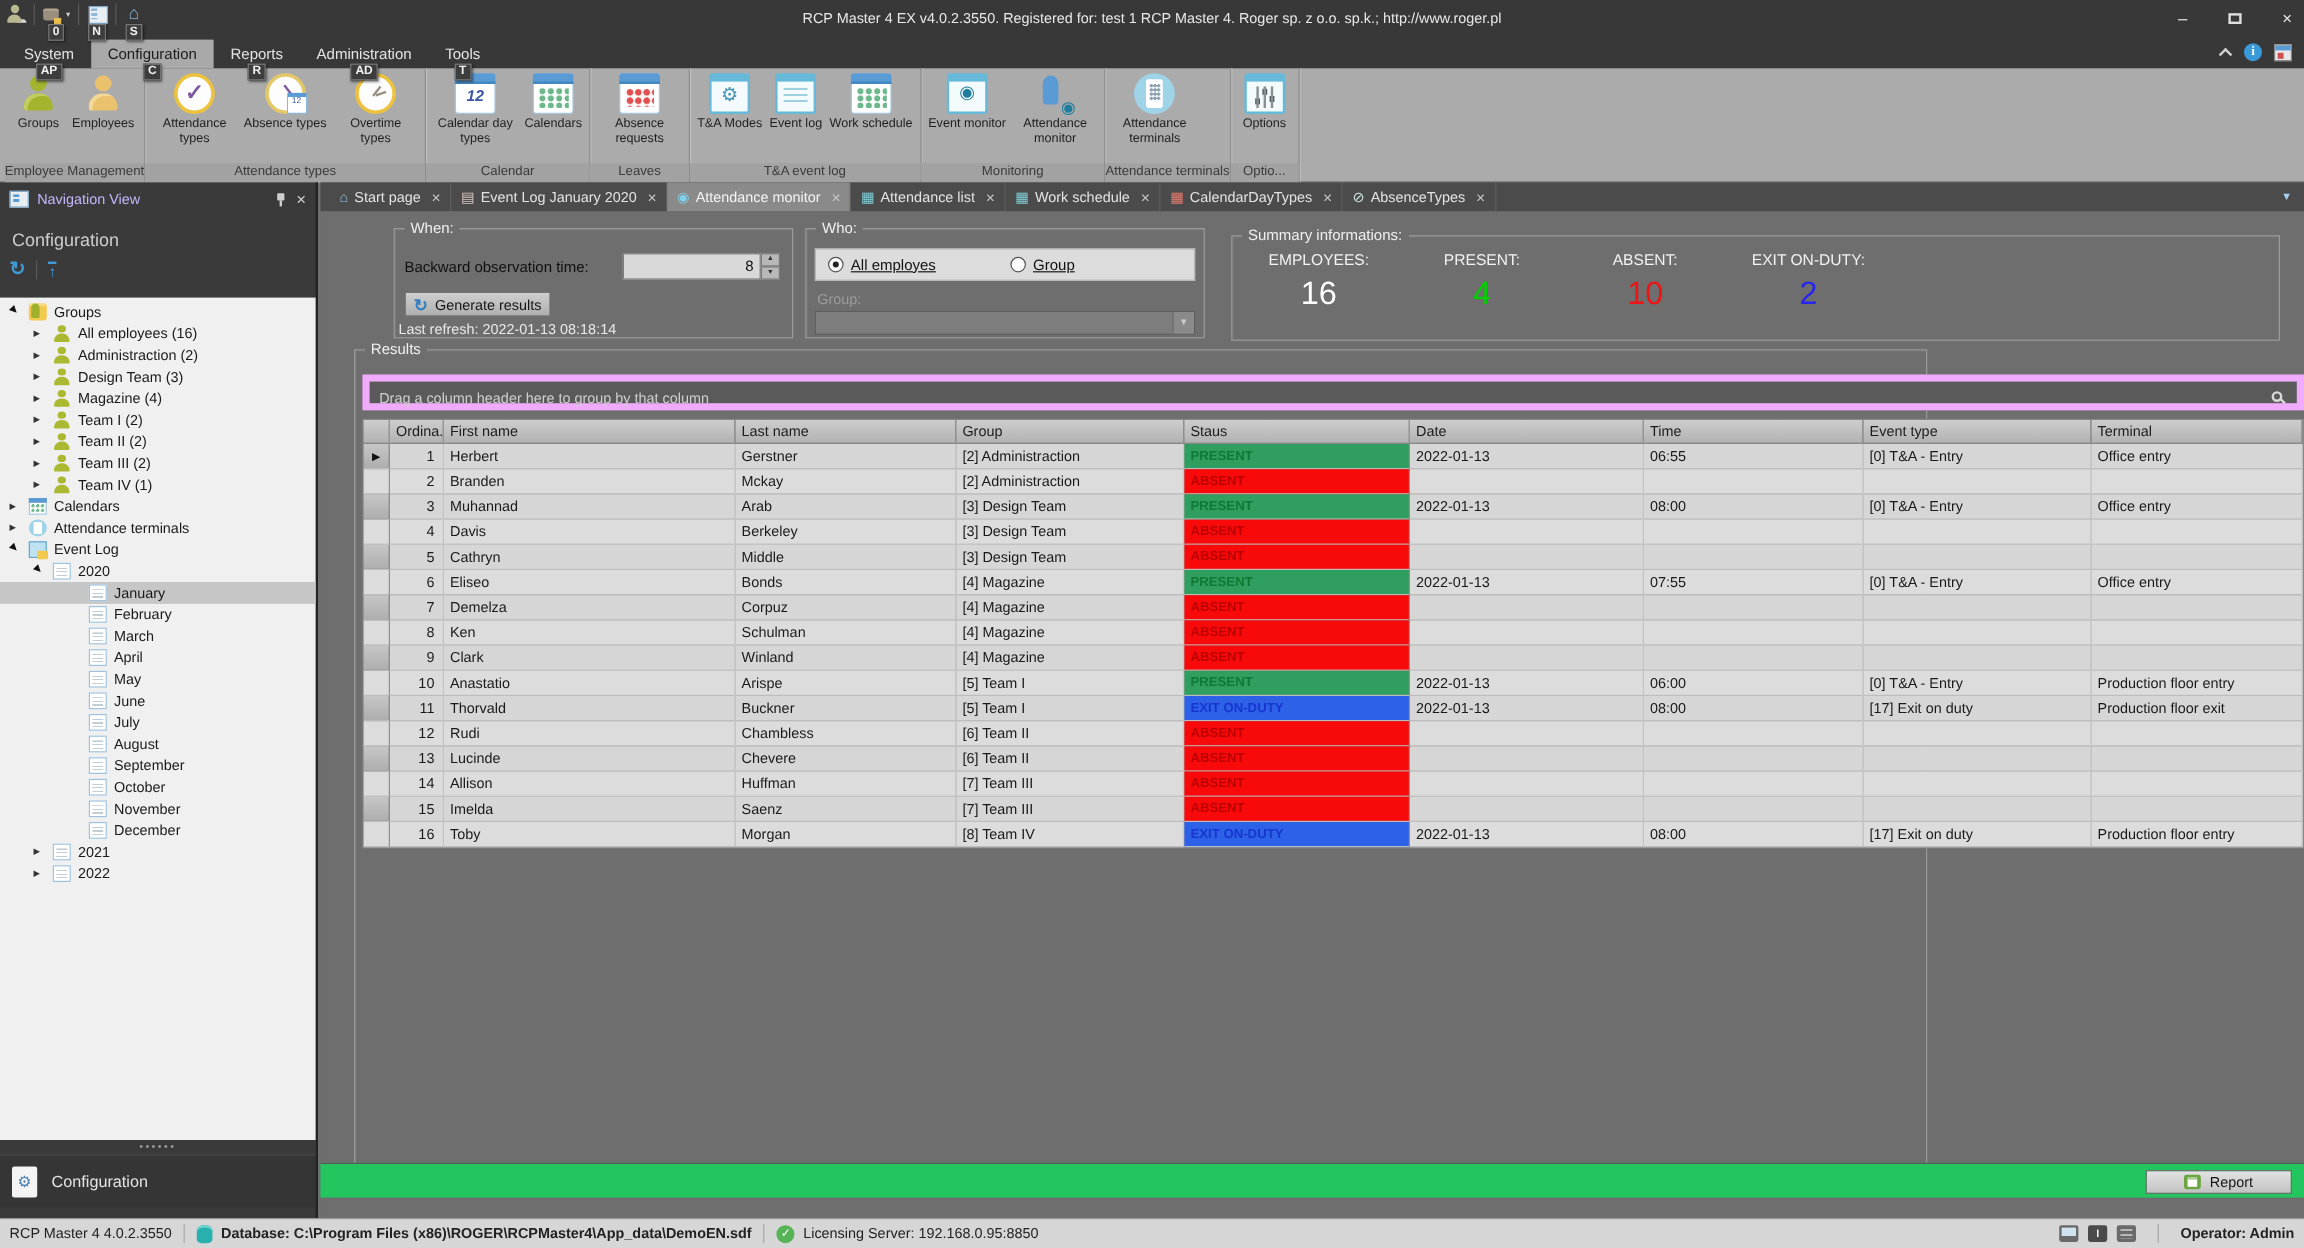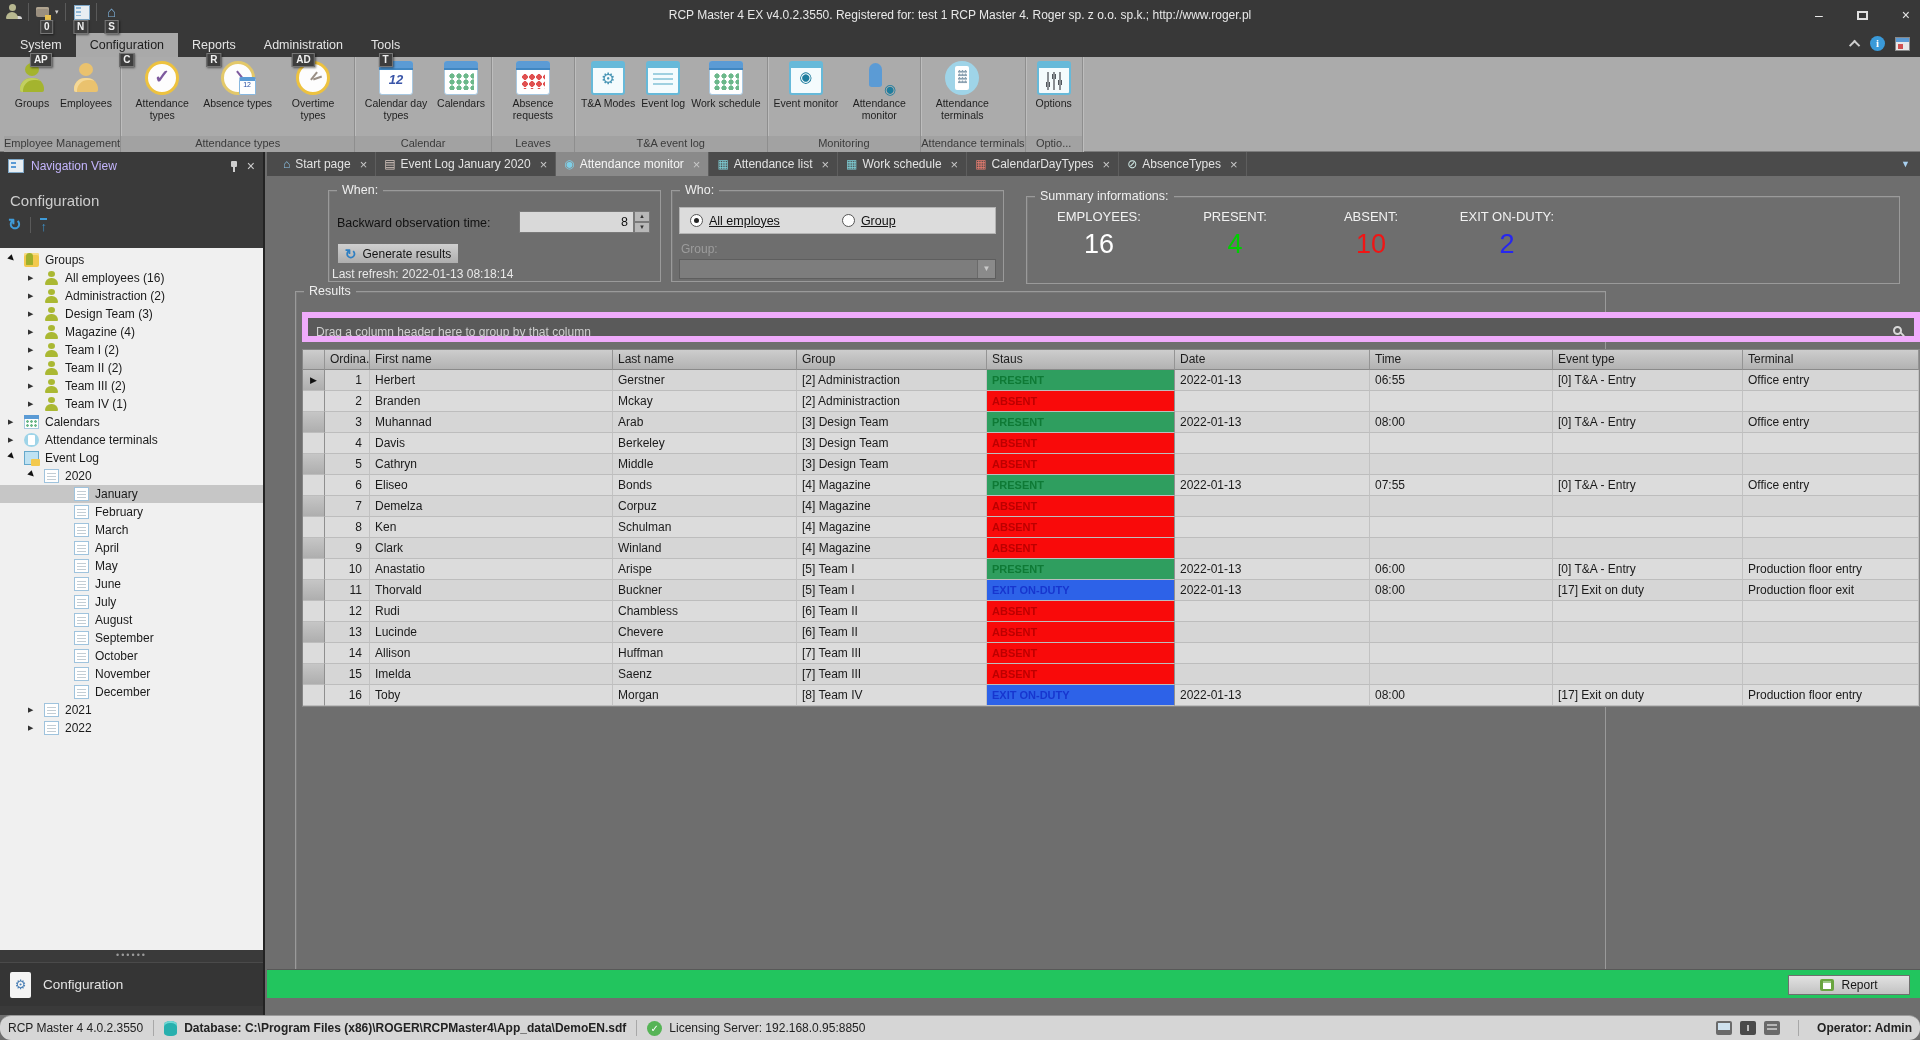--- a/index.html
+++ b/index.html
@@ -175,21 +175,21 @@
   .grow.alt .gc { background:#dcdcdc; }
   .gc.c0 { background:linear-gradient(#c6c6c6,#aeaeae); border-right:1px solid #8f8f8f; padding:0; text-align:center; font-size:9px; color:#111; }
   .gc.ord { text-align:right; padding-right:7px; }
   .gc.st { font-weight:bold; font-size:11px; }
   
   #bottom-strip { position:absolute; left:0; right:0; bottom:17px; height:29px; background:#22c55e; border-top:1px solid #585858; }
   #report-btn { position:absolute; right:10px; top:5px; width:122px; height:20px; background:linear-gradient(#e2e2e2,#c2c2c2); border:1px solid #6f6f6f; display:flex; align-items:center; justify-content:center; gap:7px; font-size:12px; color:#151515; }
   .report-ico { width:14px; height:12px; background:#6aa53f; border-radius:2px; position:relative; }
   .report-ico::after { content:""; position:absolute; left:3px; top:2px; width:8px; height:8px; background:#fff; box-shadow:inset 0 2px 0 #9ec886; }
   
-  #statusbar { position:absolute; left:0; bottom:0; width:1920px; height:25px; background:#d6d6d6; border-top:1px solid #9a9a9a; display:flex; align-items:center; font-size:12px; color:#222;border-radius:11px; }
+  #statusbar { position:absolute; left:0; bottom:0; width:1920px; height:25px; background:#d6d6d6; border-top:1px solid #9a9a9a; display:flex; align-items:center; font-size:12px; color:#222; }
   .sb-sep { width:1px; height:16px; background:#a8a8a8; margin:0 10px; }
   #sb-version { margin-left:8px; }
   .db-ico { width:13px; height:15px; background:#27b0ae; border-radius:6px 6px 5px 5px / 4px 4px 3px 3px; position:relative; margin-right:7px; box-shadow:inset 0 2px 0 #6fd6d4; }
   .check-ico { width:15px; height:15px; border-radius:50%; background:#56b456; color:#fff; font-size:10px; text-align:center; line-height:15px; margin-right:7px; }
   #sb-db, #sb-operator { font-weight:bold; }
   #sb-right { position:absolute; right:8px; display:flex; align-items:center; gap:8px; }
   .sb-ico { width:16px; height:14px; background:#6a6a6a; border-radius:2px; position:relative; }
   .sb-ico.kbd { background:#4a4a4a; color:#f0f0f0; font-size:9px; text-align:center; line-height:14px; font-weight:bold; }
   .sb-ico.mon::after { content:""; position:absolute; left:2px; top:2px; right:2px; height:7px; background:#cfe2ef; }
   .sb-ico.reader::after { content:""; position:absolute; left:3px; top:3px; width:10px; height:8px; background:repeating-linear-gradient(#b8b8b8 0 2px, transparent 2px 4px); }

